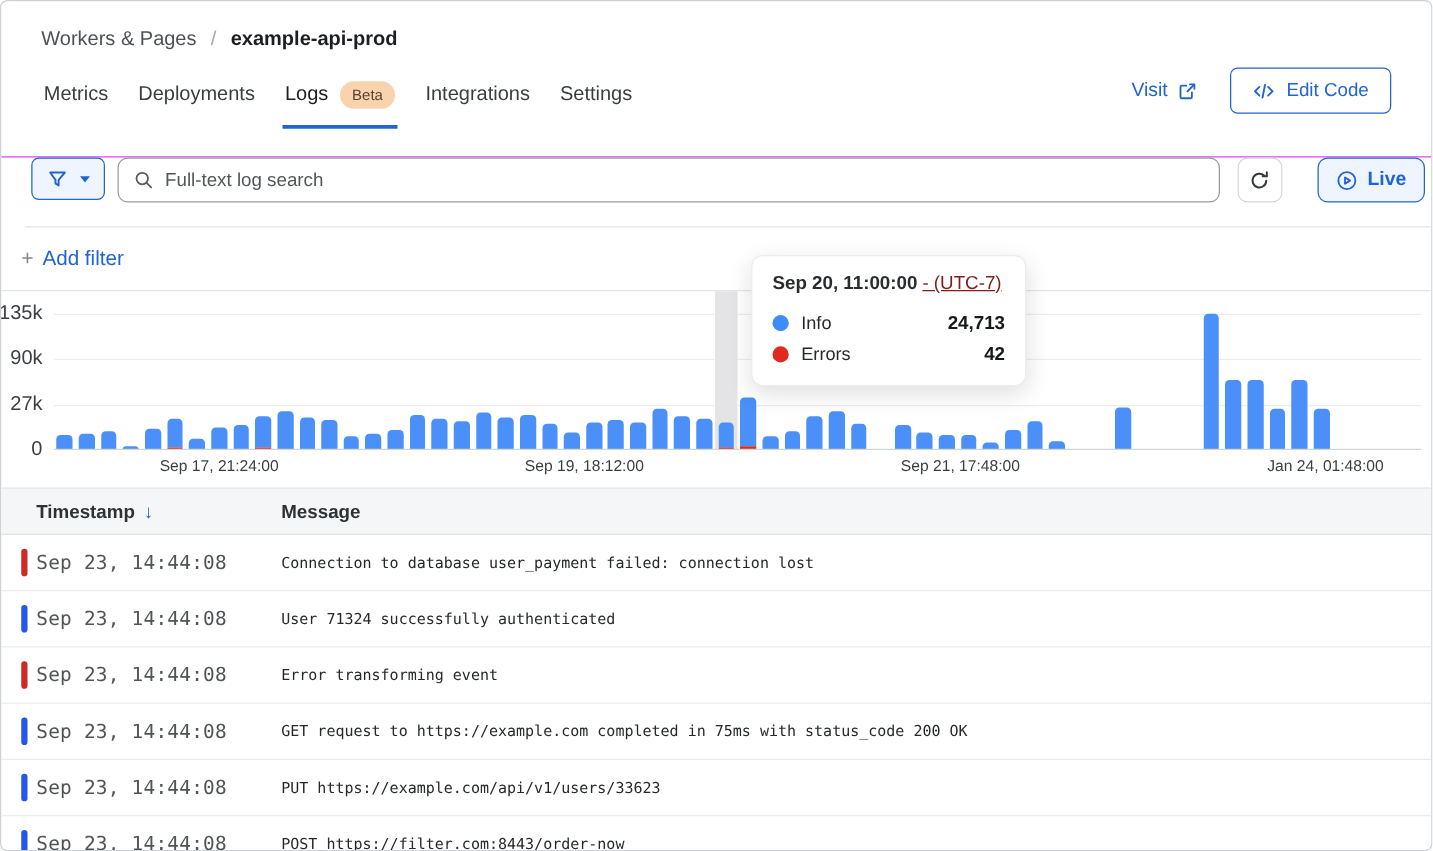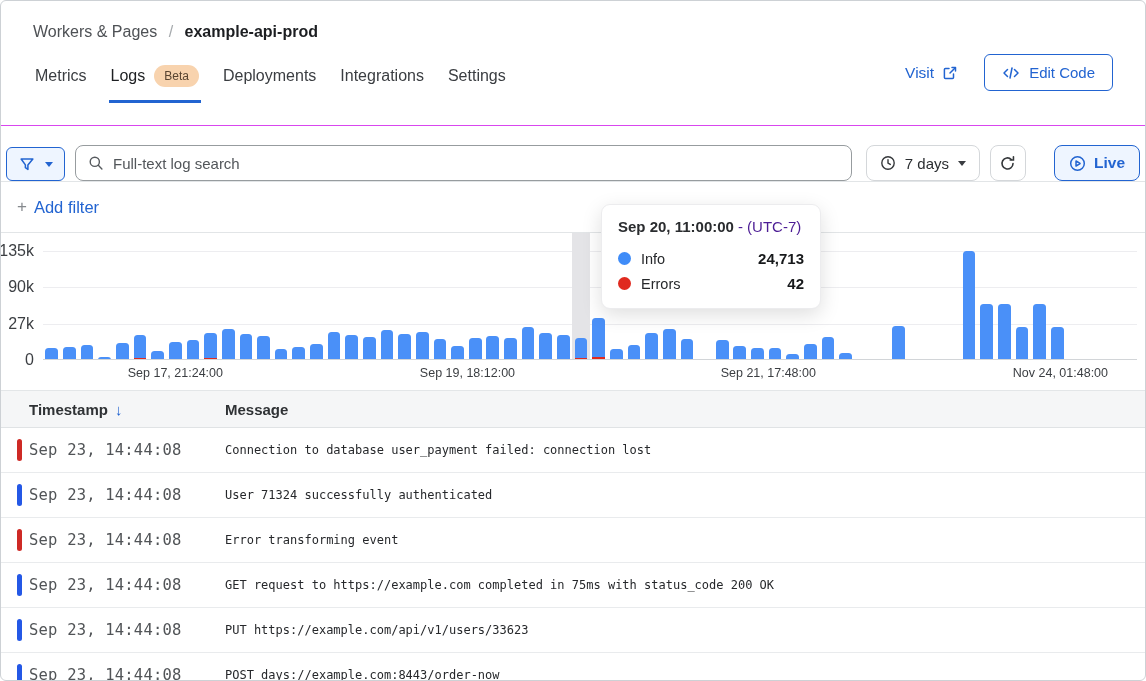--- a/index.html
+++ b/index.html
@@ -22,22 +22,22 @@
   .badge { background:#f8d3ae; color:#584431; font-size:12px; line-height:12px;
            padding:5px 10px; border-radius:11px; }
   .actions { display:flex; align-items:center; gap:26px; padding-bottom:12px; }
   .visit { display:flex; align-items:center; gap:8px; color:#2264d1; font-size:15.5px;
            text-decoration:none; cursor:pointer; }
   .editcode { display:flex; align-items:center; gap:9px; height:37px; padding:0 17px;
               background:#fff; border:1px solid #2264d1; border-radius:6px; color:#2264d1;
               font-family:inherit; font-size:15px; cursor:pointer; }
 
   
-  .filterbar { height:56px; display:flex; align-items:flex-end; gap:10px; padding:0 5px;
-               border-bottom:1px solid #e2e5e7; }
+  .filterbar { height:56px; display:flex; align-items:flex-start; gap:10px; padding:0 5px;
+               border-bottom:1px solid #e2e5e7;margin-left:19px; }
   .filterbtn { display:flex; align-items:center; gap:9px; height:34px; padding:0 11px;
                background:#eef5ff; border:1px solid #2264d1; border-radius:6px; color:#2264d1;
                cursor:pointer; }
   .caret { width:0; height:0; border-left:4.5px solid transparent; border-right:4.5px solid transparent;
            border-top:5.5px solid currentColor; }
   .searchbox { flex:1; display:flex; align-items:center; gap:9px; height:36px; padding:0 12px;
                border:1px solid #979c9f; border-radius:8px; background:#fff; margin-right:4px; }
   .searchbox input { flex:1; border:none; outline:none; font-family:inherit; font-size:15px; color:#2b2e31; }
   .searchbox input::placeholder { color:#52565a; opacity:1; }
   .timebtn { display:flex; align-items:center; gap:9px; height:36px; padding:0 13px;
@@ -73,21 +73,21 @@
   .bar-err { background:#e02a1f; }
   .xlabels { position:absolute; top:115px; left:0; right:0; height:20px; }
   .xlab { position:absolute; transform:translateX(-50%); white-space:nowrap; font-size:12.5px; color:#3b3e42; }
 
   
   .tooltip { position:absolute; left:600px; top:203px; width:220px; z-index:10;
              background:#fff; border:1px solid #ececee; border-radius:9px; padding:13px 16px 12px;
              box-shadow:0 6px 20px rgba(0,0,0,0.13); }
   .tt-title { font-size:15px; color:#2a2c2f; white-space:nowrap; }
   .tt-title b { font-weight:700; }
-  .tt-tz { color:#4c1d95; margin-left:4px; }
+  .tt-tz { color:#7f1d1d; margin-left:4px;text-decoration:underline; }
   .tt-rows { margin-top:11px; }
   .tt-row { display:flex; align-items:center; gap:10px; height:25px;justify-content:flex-end; }
   .tt-dot { width:13px; height:13px; border-radius:50%; flex:none; }
   .tt-label { flex:1; font-size:14.5px; color:#26282b; }
   .tt-val { font-size:15px; font-weight:700; color:#17191b; }
 
   
   .thead { display:flex; align-items:center; height:38px; padding-left:28px;
            background:#f5f6f7; border-top:1px solid #e3e6e8; border-bottom:1px solid #e0e3e5;
            font-size:15px; font-weight:700; color:#2f3235; }
@@ -113,26 +113,26 @@
     <div class="breadcrumb">
       <span class="bc-parent">Workers &amp; Pages</span>
       <span class="bc-sep">/</span>
       <span class="bc-current">example-api-prod</span>
     </div>
     <div class="tabrow">
       <div class="tabs">
           <button class="tab">
             <span>Metrics</span>
           </button>
+          <button class="tab">
+            <span>Deployments</span>
+          </button>
           <button class="tab active">
             <span>Logs</span>
             <span class="badge">Beta</span>
-          </button>
-          <button class="tab">
-            <span>Deployments</span>
           </button>
           <button class="tab">
             <span>Integrations</span>
           </button>
           <button class="tab">
             <span>Settings</span>
           </button>
         </div>
       <div class="actions">
         <a class="visit">
@@ -162,28 +162,20 @@
       </svg>
       <span class="caret"></span>
     </button>
     <div class="searchbox">
       <svg width="16" height="16" viewBox="0 0 16 16" fill="none" stroke="#565a5e" stroke-width="1.4" stroke-linecap="round">
         <circle cx="6.8" cy="6.8" r="4.6"></circle>
           <path d="m10.3 10.3 3.6 3.6"></path>
       </svg>
       <input type="text" value="" placeholder="Full-text log search" style="">
     </div>
-    <button class="timebtn">
-      <svg width="16" height="16" viewBox="0 0 16 16" fill="none" stroke="#35383b" stroke-width="1.4" stroke-linecap="round">
-        <circle cx="8" cy="8" r="6.2"></circle>
-          <path d="M8 4.6V8l2.3 1.4"></path>
-      </svg>
-      <span>7 days</span>
-      <span class="caret"></span>
-    </button>
     <button class="refreshbtn">
       <svg width="17" height="17" viewBox="0 0 16 16" fill="none" stroke="#35383b" stroke-width="1.5" stroke-linecap="round">
         <path d="M13.2 8A5.2 5.2 0 1 1 11.6 4.2"></path>
           <path d="M13.6 1.6v3.1h-3.1"></path>
       </svg>
     </button>
     <button class="livebtn">
       <svg width="17" height="17" viewBox="0 0 16 16" fill="none" stroke="#2264d1" stroke-width="1.4" stroke-linejoin="round">
         <circle cx="8" cy="8" r="6.4"></circle>
           <path d="M6.6 5.6 10.4 8l-3.8 2.4Z"></path>
@@ -523,21 +515,21 @@
             <div class="slot">
               <div class="stack">
                 <div class="bar-info" style="height: 0px; background: rgb(74, 144, 248);"></div>
               </div>
             </div>
           </div>
         <div class="xlabels">
             <div class="xlab" style="left: 12.1%;">Sep 17, 21:24:00</div>
             <div class="xlab" style="left: 38.8%;">Sep 19, 18:12:00</div>
             <div class="xlab" style="left: 66.3%;">Sep 21, 17:48:00</div>
-            <div class="xlab" style="left: 93%;">Nov 24, 01:48:00</div>
+            <div class="xlab" style="left: 93%;">Jan 24, 01:48:00</div>
           </div>
       <div class="gridline" style="top: 0%;"></div>
           <div class="gridline" style="top: 33.3333%;"></div>
           <div class="gridline" style="top: 66.6667%;"></div>
         </div>
     </div>
   </div>
 
   <div class="tooltip">
     <div class="tt-title">
@@ -587,18 +579,18 @@
           <div class="msg mono">GET request to https://example.com completed in 75ms with status_code 200 OK</div>
         </div>
         <div class="logrow">
           <div class="indicator info"></div>
           <div class="ts mono">Sep 23, 14:44:08</div>
           <div class="msg mono">PUT https://example.com/api/v1/users/33623</div>
         </div>
         <div class="logrow">
           <div class="indicator info"></div>
           <div class="ts mono">Sep 23, 14:44:08</div>
-          <div class="msg mono">POST days://example.com:8443/order-now</div>
+          <div class="msg mono">POST https://filter.com:8443/order-now</div>
         </div>
       </div>
   </div>
 
 </div>
 
 </body></html>

